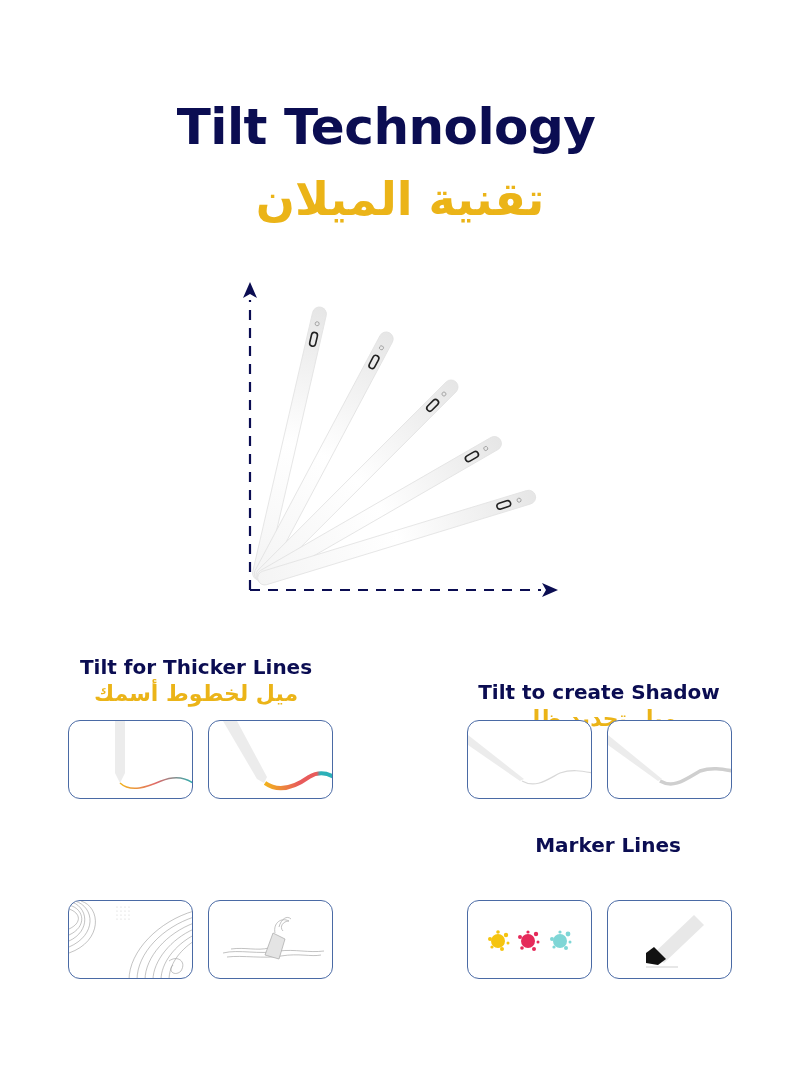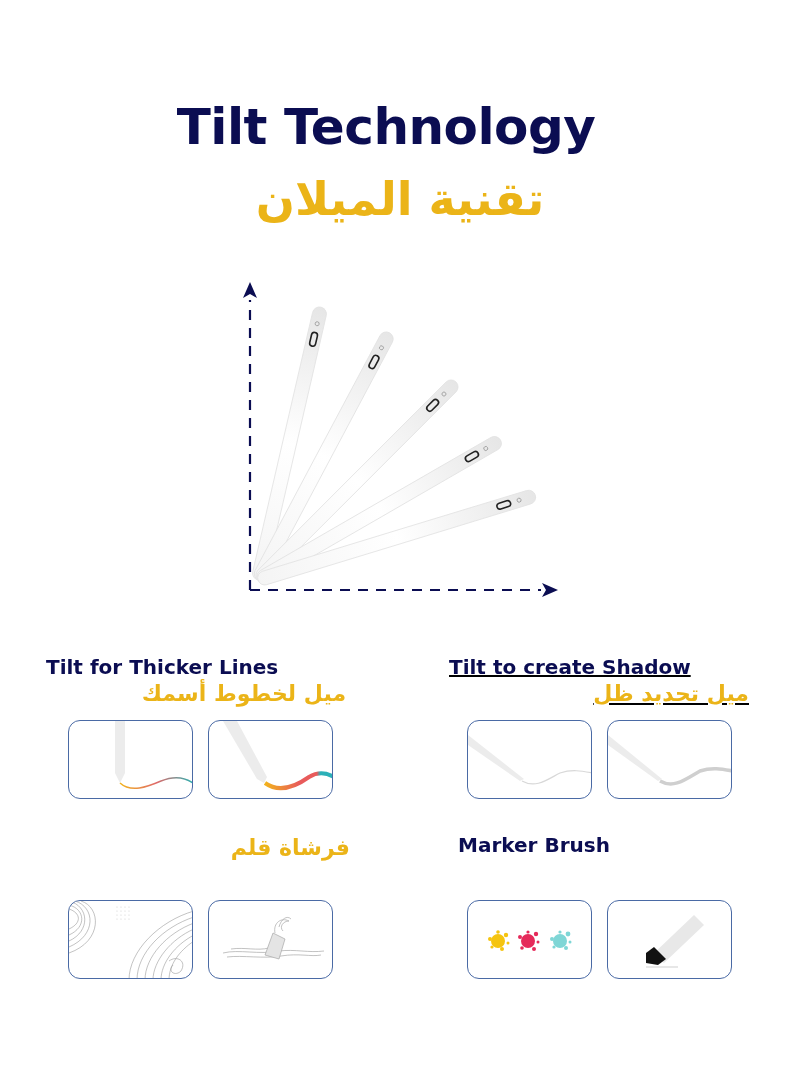--- a/index.html
+++ b/index.html
@@ -1,20 +1,20 @@
 <!DOCTYPE html>
 <html><head>
 <meta charset="utf-8">
 <style>
   html, body { margin:0; padding:0; background:#ffffff; }
   body { width:800px; height:1091px; position:relative; overflow:hidden; font-family:"DejaVu Sans", sans-serif; }
   .title { position:absolute; left:0; width:772px; top:98px; text-align:center; font-size:50px; font-weight:bold; color:#0b0d52; letter-spacing:-0.5px; }
   .title-ar { position:absolute; left:0; width:800px; top:172px; text-align:center; font-size:46px; font-weight:bold; color:#ebb418; direction:rtl; }
   .axes { position:absolute; left:236px; top:278px; }
-  .feature { position:absolute; width:300px; }
+  .feature { position:absolute; width:300px; text-align:center; }
   .feature .en { font-size:20px; font-weight:bold; color:#0b0d52; white-space:nowrap; }
   .feature .ar { font-size:22px; font-weight:bold; color:#ebb418; direction:rtl; margin-top:2px; }
   .card { position:absolute; width:125px; height:79px; border:1.5px solid #4a6aa5; border-radius:12px; background:#fff; overflow:hidden; box-sizing:border-box; }
   .card svg { position:absolute; left:0; top:0; }
 </style>
 </head>
 <body>
 
 <div class="title">Tilt Technology</div>
 <div class="title-ar">تقنية الميلان</div>
@@ -93,39 +93,38 @@
           <stop offset="0.75" stop-color="#e85b5b"></stop>
           <stop offset="0.8" stop-color="#2bb0b8"></stop>
           <stop offset="1" stop-color="#2bb0b8"></stop>
         </linearGradient>
       </defs>
     <path d="M14 0 L28 0 L58 56 L55 62 L48 58 Z" fill="#ececec"></path>
     <path d="M56 62 C70 72 86 66 100 56 C110 50 118 52 125 56" fill="none" stroke="url(#g2)" stroke-width="4"></path>
   </svg>
 </div>
 
-<div class="feature" style="left:449px; top:655px;text-decoration:underline;">
+<div class="feature" style="left:449px; top:680px;">
   <div class="en">Tilt to create Shadow</div>
   <div class="ar">ميل تحديد ظل</div>
 </div>
 <div class="card" style="left:467px; top:720px;">
   <svg width="125" height="79" viewBox="0 0 125 79">
     <path d="M0 14 L0 24 L52 60 L56 58 Z" fill="#ececec"></path>
     <path d="M54 60 C68 68 80 58 92 52 C104 48 114 50 125 52" fill="none" stroke="#d8d8d8" stroke-width="1.2"></path>
   </svg>
 </div>
 <div class="card" style="left:607px; top:720px;">
   <svg width="125" height="79" viewBox="0 0 125 79">
     <path d="M0 14 L0 24 L50 60 L54 58 Z" fill="#ececec"></path>
     <path d="M52 60 C66 68 78 58 92 50 C104 46 114 48 125 50" fill="none" stroke="#cfcfcf" stroke-width="3.5"></path>
   </svg>
 </div>
 
 <div class="feature" style="left:50px; top:833px;">
-  <div class="ar">فرشاة قلم</div>
 </div>
 <div class="card" style="left:68px; top:900px;">
   <svg width="125" height="79" viewBox="0 0 125 79" fill="none" stroke="#9a9a9a" stroke-width="0.6">
     <path d="M0 0 C20 5 22 30 0 40"></path>
       <path d="M0 4 C16 8 18 26 0 34"></path>
       <path d="M0 8 C12 12 13 22 0 28"></path>
       <path d="M6 0 C26 6 28 34 0 46"></path>
       <path d="M12 0 C32 6 34 40 0 52"></path>
     <path d="M125 10 C90 20 60 50 60 79"></path>
       <path d="M125 16 C94 26 68 52 68 79"></path>
@@ -159,21 +158,21 @@
     <path d="M14 52 C30 48 50 54 70 50 C86 48 100 52 115 50"></path>
     <path d="M18 56 C34 54 54 58 72 55 C90 52 102 56 112 54"></path>
     <path d="M22 48 C36 46 48 50 60 47"></path>
     <path d="M56 54 L64 32 L76 38 L70 58 Z" fill="#e4e4e4"></path>
     <path d="M66 32 C64 22 72 16 80 20 C74 20 70 26 74 30"></path>
     <path d="M70 26 C72 18 78 14 82 18"></path>
   </svg>
 </div>
 
 <div class="feature" style="left:458px; top:833px;">
-  <div class="en">Marker Brush</div>
+  <div class="en">Marker Lines</div>
 </div>
 <div class="card" style="left:467px; top:900px;">
   <svg width="125" height="79" viewBox="0 0 125 79">
     <g fill="#f5c40f">
       <circle cx="30" cy="40" r="7"></circle>
         <circle cx="22" cy="38" r="2"></circle>
         <circle cx="38" cy="34" r="2.2"></circle>
         <circle cx="34" cy="48" r="2"></circle>
         <circle cx="24" cy="46" r="1.6"></circle>
         <circle cx="30" cy="31" r="1.8"></circle>

